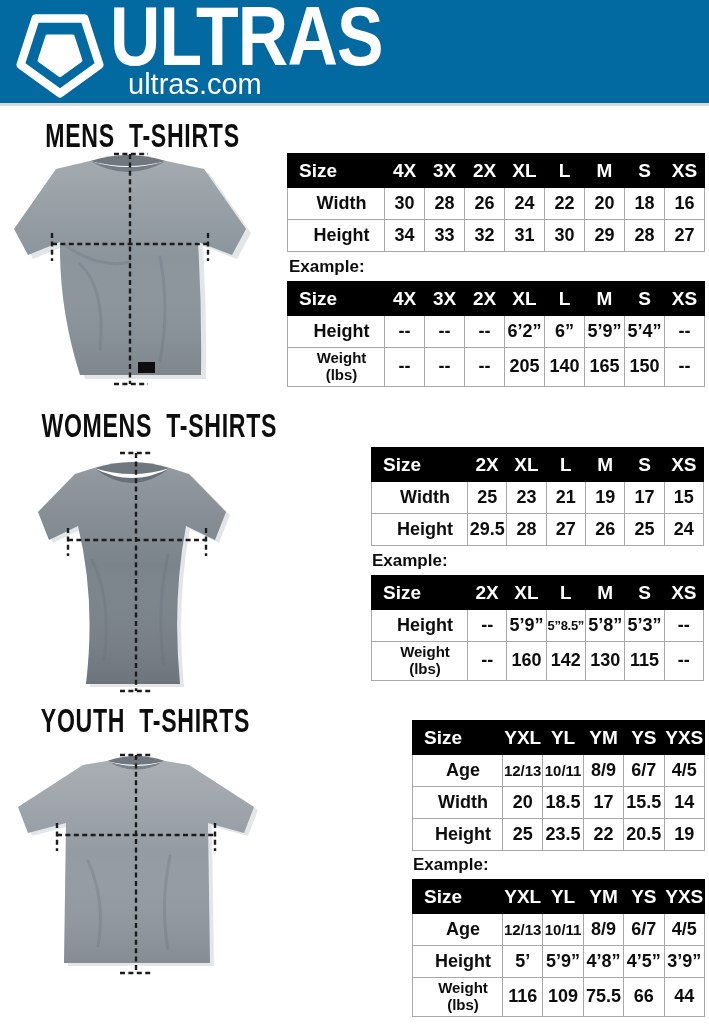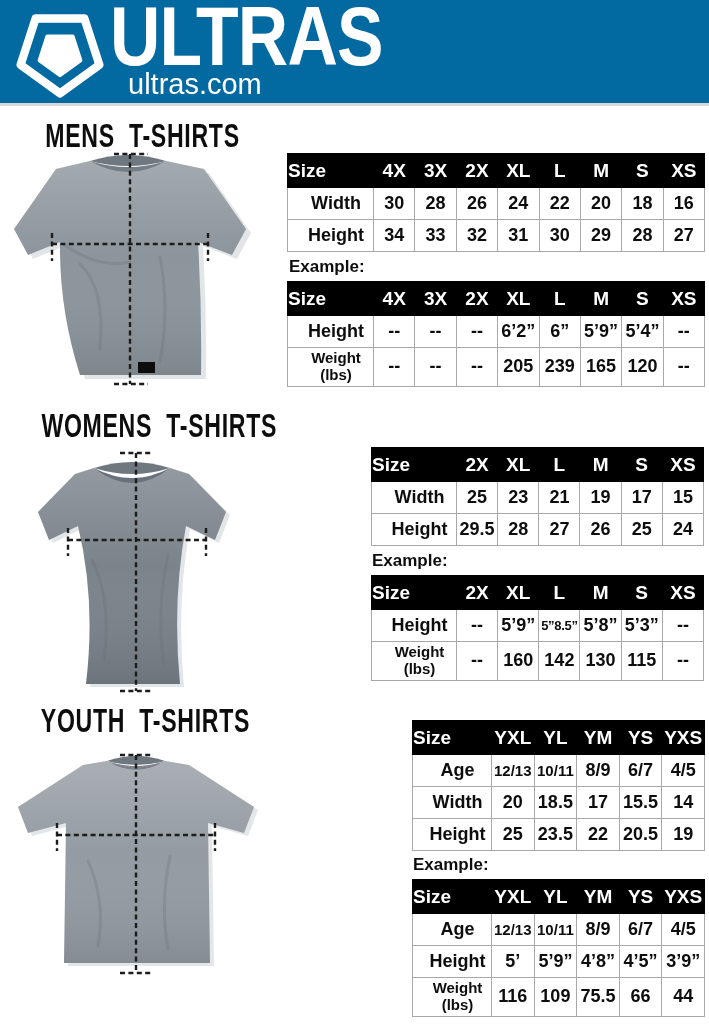--- a/index.html
+++ b/index.html
@@ -14,21 +14,21 @@
   
   .sec-title{position:absolute; text-align:center; font-weight:bold; color:#0d0d0d; font-size:33px; line-height:1; letter-spacing:1px; word-spacing:10px; transform:scaleX(.70); transform-origin:center top; white-space:nowrap;}
 
   .example-label{position:absolute; font-weight:bold; font-size:17px; color:#0d0d0d;}
 
   
   .tbl-wrap{position:absolute;}
   table{border-collapse:collapse; table-layout:fixed; width:100%; font-weight:bold; color:#0d0d0d;}
   th,td{border:1px solid #a8a8a8; text-align:center; font-size:18px; padding:0; vertical-align:middle;}
   thead th{background:#000; color:#fff; border-color:#000; font-size:19px; height:33px;}
-  thead th:first-child{text-align:left; }
+  thead th:first-child{text-align:left; padding-left:11px;}
   tbody tr{height:32px;}
   td.lbl{text-align:center; padding-left:11px; white-space:pre-line;}
   td.lbl.two{font-size:15px; line-height:1.12; padding-top:2px; padding-bottom:2px;}
   td.sm{font-size:15px;}
   td.vs{font-size:13px; letter-spacing:-.3px;border-radius:13px;}
   .sec-mens  table th:first-child{width:85px;}
   .sec-womens table th:first-child{width:84px;}
   .sec-youth table th:first-child{width:78px;}
 
   
@@ -146,23 +146,23 @@
             <td>5’4”</td>
             <td>--</td>
           </tr>
           <tr>
             <td class="lbl two">Weight
 (lbs)</td>
             <td>--</td>
             <td>--</td>
             <td>--</td>
             <td>205</td>
-            <td>239</td>
+            <td>140</td>
             <td>165</td>
-            <td>120</td>
+            <td>150</td>
             <td>--</td>
           </tr>
         </tbody>
       </table>
   </div>
 </div>
 
 <div class="sec-womens">
   <div class="sec-title" style="left:0; top:409px; width:276px;">WOMENS T-SHIRTS</div>
 

